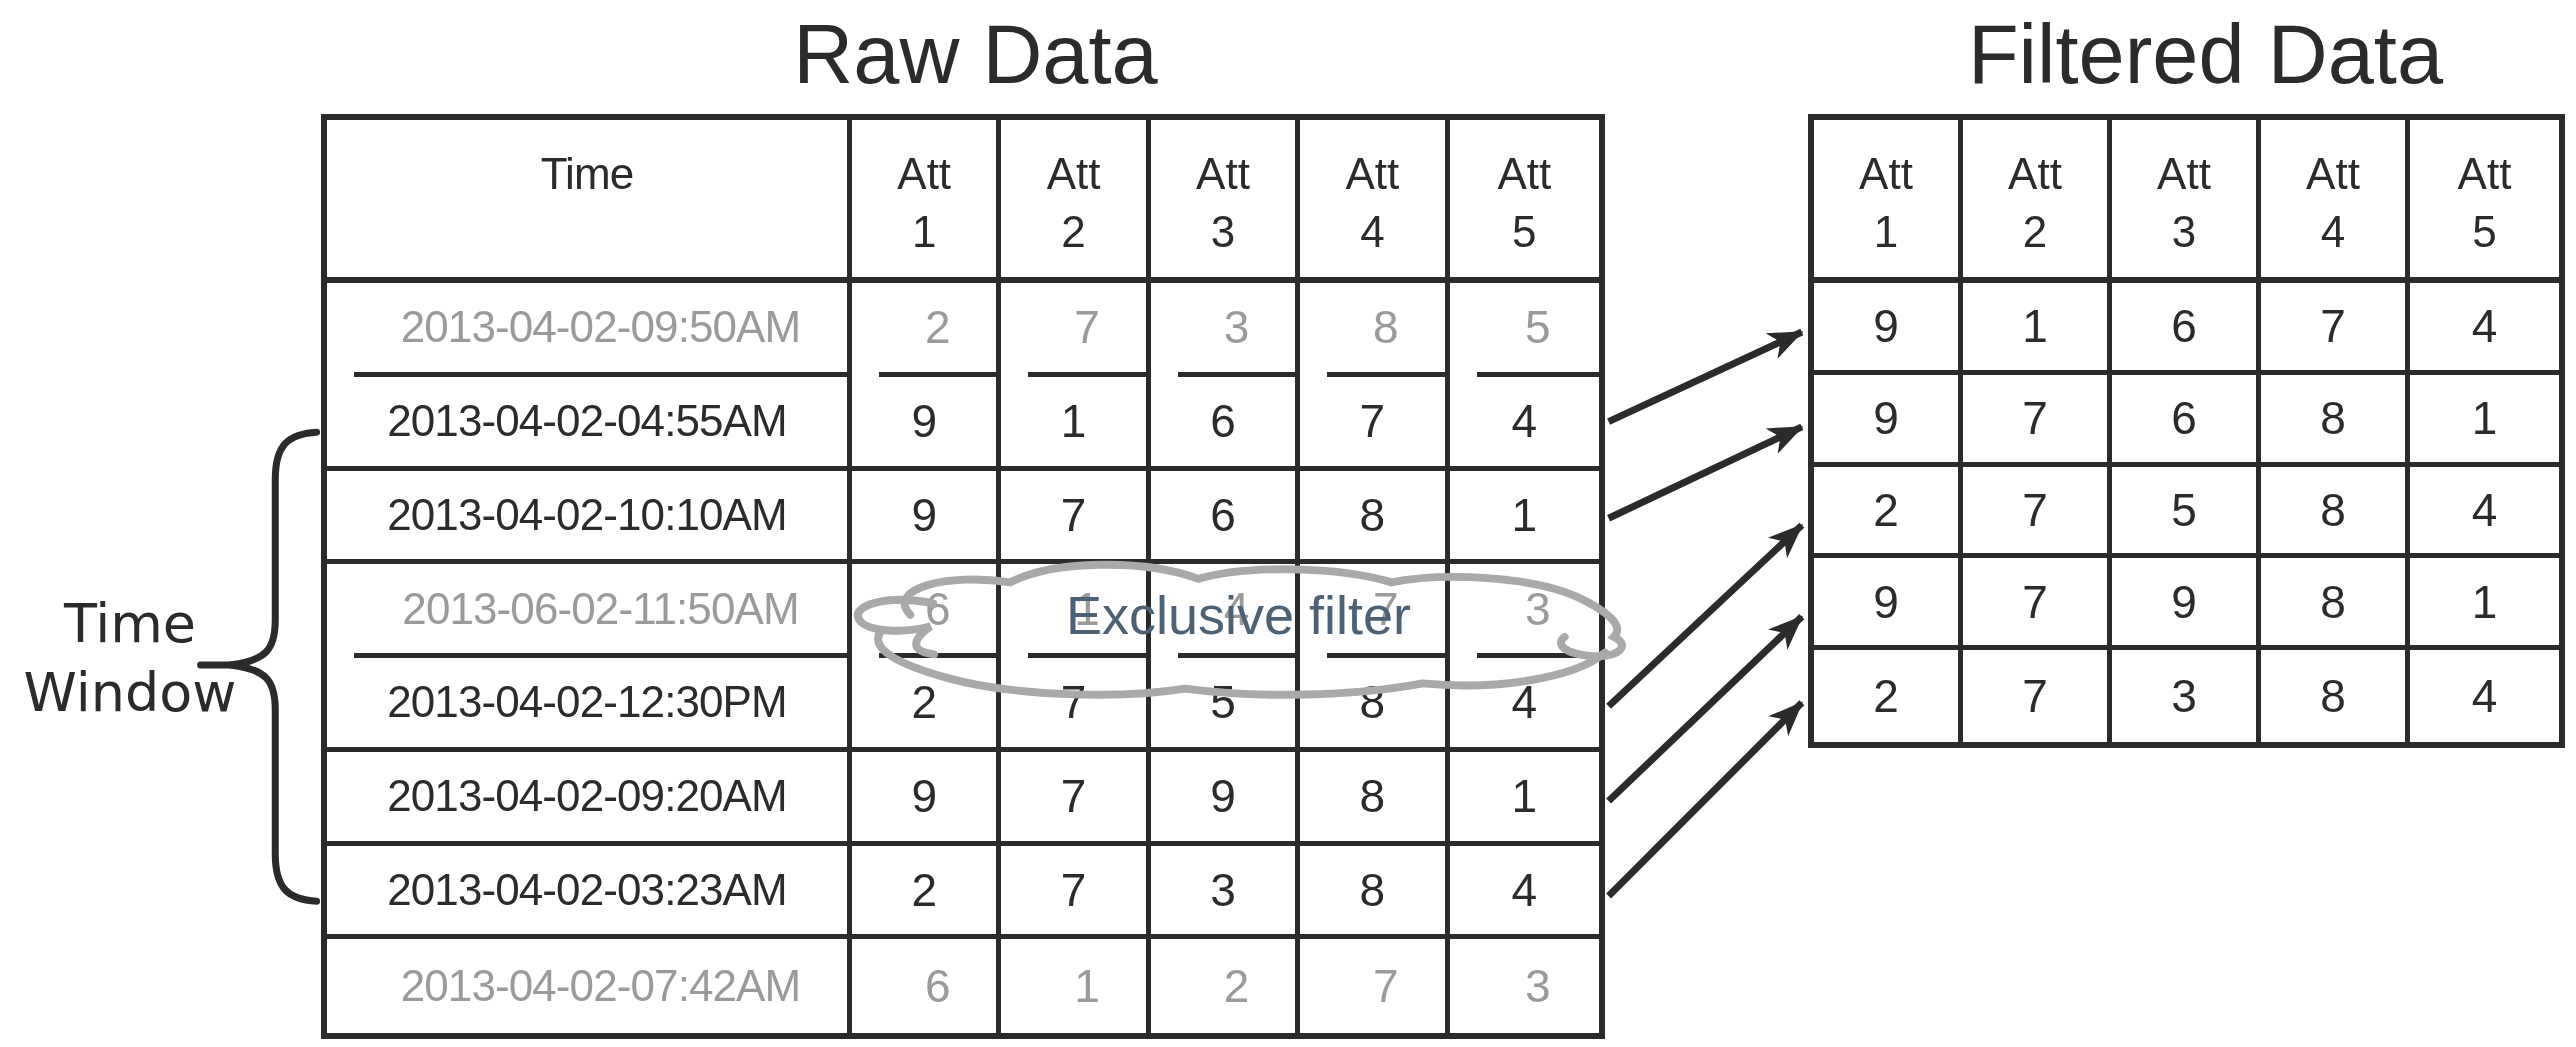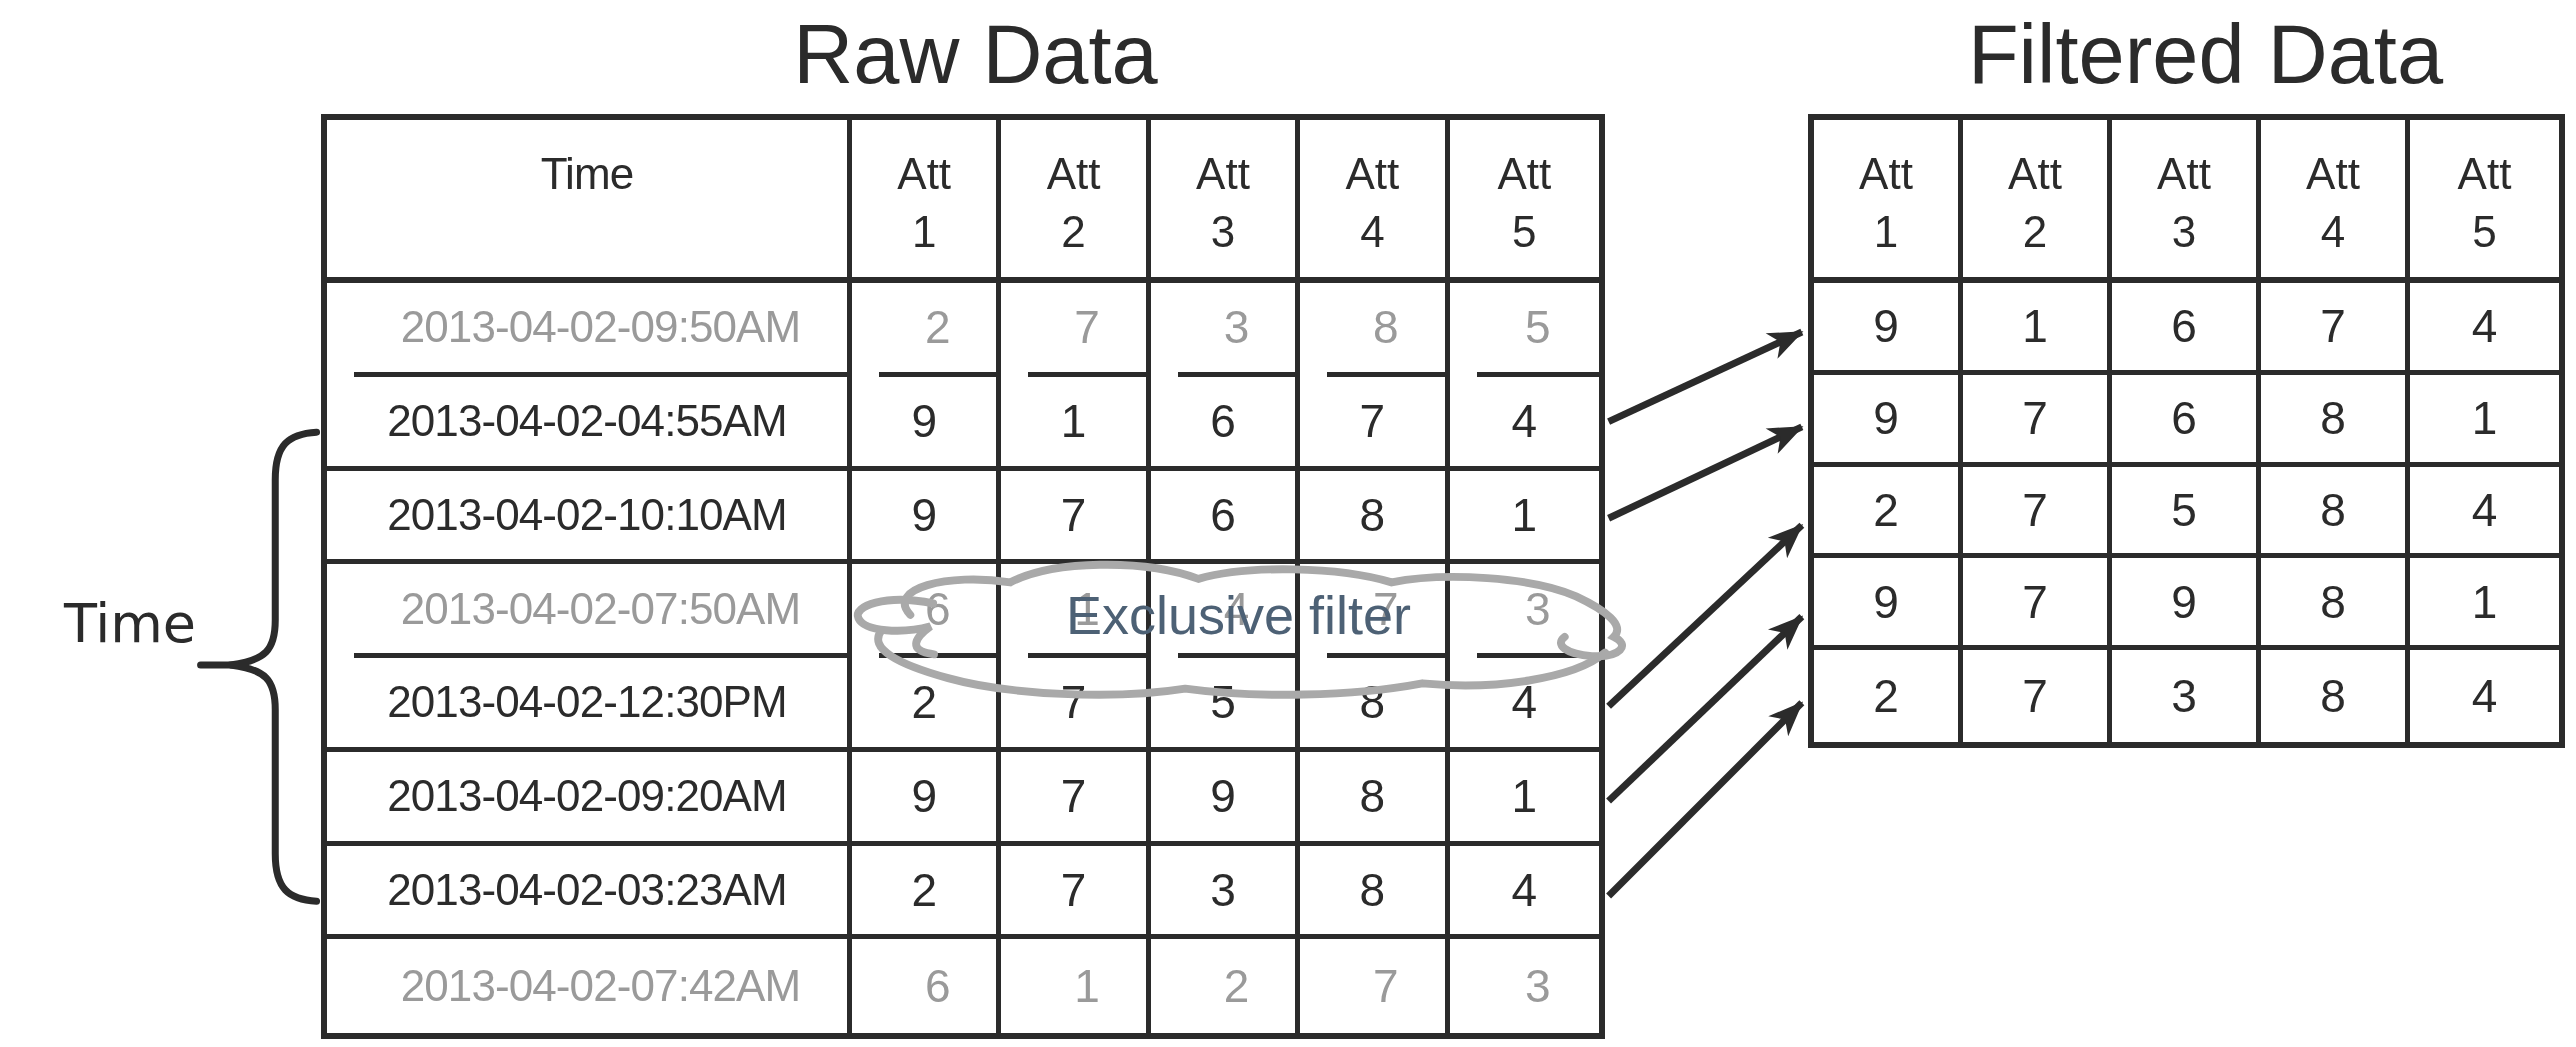--- a/index.html
+++ b/index.html
@@ -78,20 +78,21 @@
 </head>
 <body>
 
 <div class="stage">
 
   <div class="fig-title" id="raw-title">Raw Data</div>
   <div class="fig-title" id="filtered-title">Filtered Data</div>
 
   <div class="time-window">
     <span>Time</span><br>
+    <span>Window</span>
   </div>
 
   <div class="tbl" id="raw-table">
     <div class="row">
       <div class="cell hd time">
           <span>Time</span>
         </div>
       <div class="cell hd">
           <span>Att</span>
           <span>1</span>
@@ -135,21 +136,21 @@
     <div class="row">
       <div class="cell time">2013-04-02-10:10AM</div>
       <div class="cell">9</div>
       <div class="cell">7</div>
       <div class="cell">6</div>
       <div class="cell">8</div>
       <div class="cell cl">1</div>
     </div>
 
     <div class="row muted">
-      <div class="cell time">2013-04-02-07:50AM</div>
+      <div class="cell time">2013-06-02-11:50AM</div>
       <div class="cell">6</div>
       <div class="cell">1</div>
       <div class="cell">4</div>
       <div class="cell">7</div>
       <div class="cell cl">3</div>
     </div>
 
     <div class="row">
       <div class="cell time">2013-04-02-12:30PM</div>
       <div class="cell">2</div>

